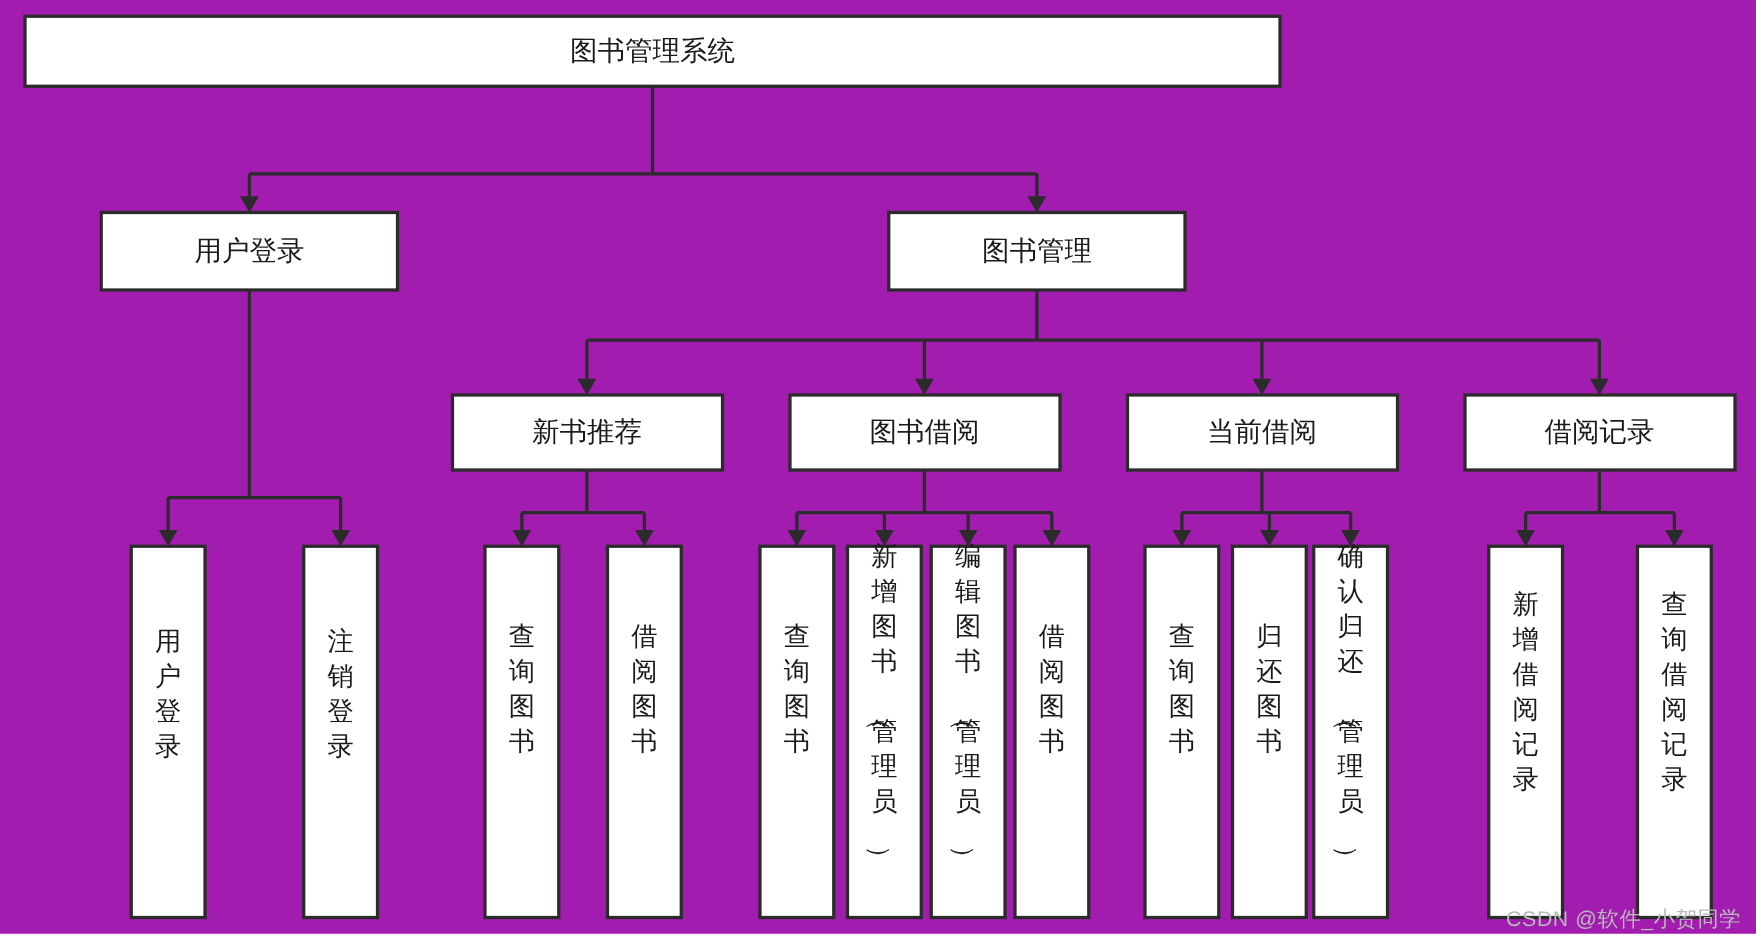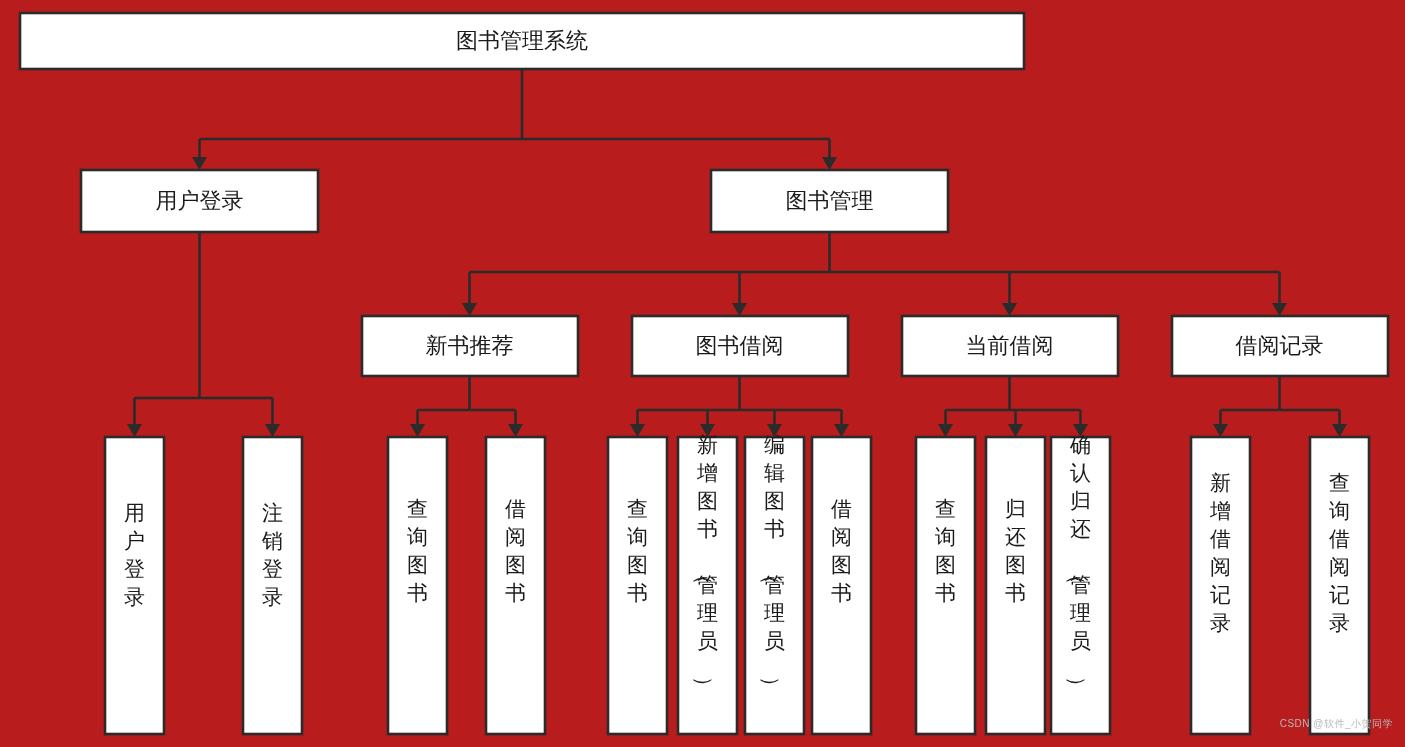--- a/index.html
+++ b/index.html
@@ -10,21 +10,21 @@
   body {
     width: 1405px;
     height: 747px;
     font-family: "Liberation Sans", "DejaVu Sans", sans-serif;
     overflow: hidden;
   }
   #diagram-root {
     position: relative;
     width: 1405px;
     height: 747px;
-    background: #b91c1c;
+    background: #a21caf;
   }
   svg.diagram-canvas {
     display: block;
     width: 1405px;
     height: 747px;
   }
   .node-box {
     fill: #ffffff;
     stroke: #2b2b2b;
     stroke-width: 2.6;
@@ -48,23 +48,23 @@
     fill: none;
     stroke-linecap: butt;
   }
   .arrow-head {
     fill: #2b2b2b;
     stroke: none;
   }
   .watermark {
     position: absolute;
     right: 12px;
-    bottom: 16px;
-    font-family: "Liberation Sans", "DejaVu Sans", sans-serif;
-    font-size: 10px;
+    bottom: 0;
+    font-family: "Liberation Sans", "DejaVu Sans", sans-serif;
+    font-size: 17px;
     color: #b8b8b8;
     white-space: nowrap;
     letter-spacing: 0.5px;
   }
 </style>
 </head>
 <body>
 
 <div id="diagram-root">
 

